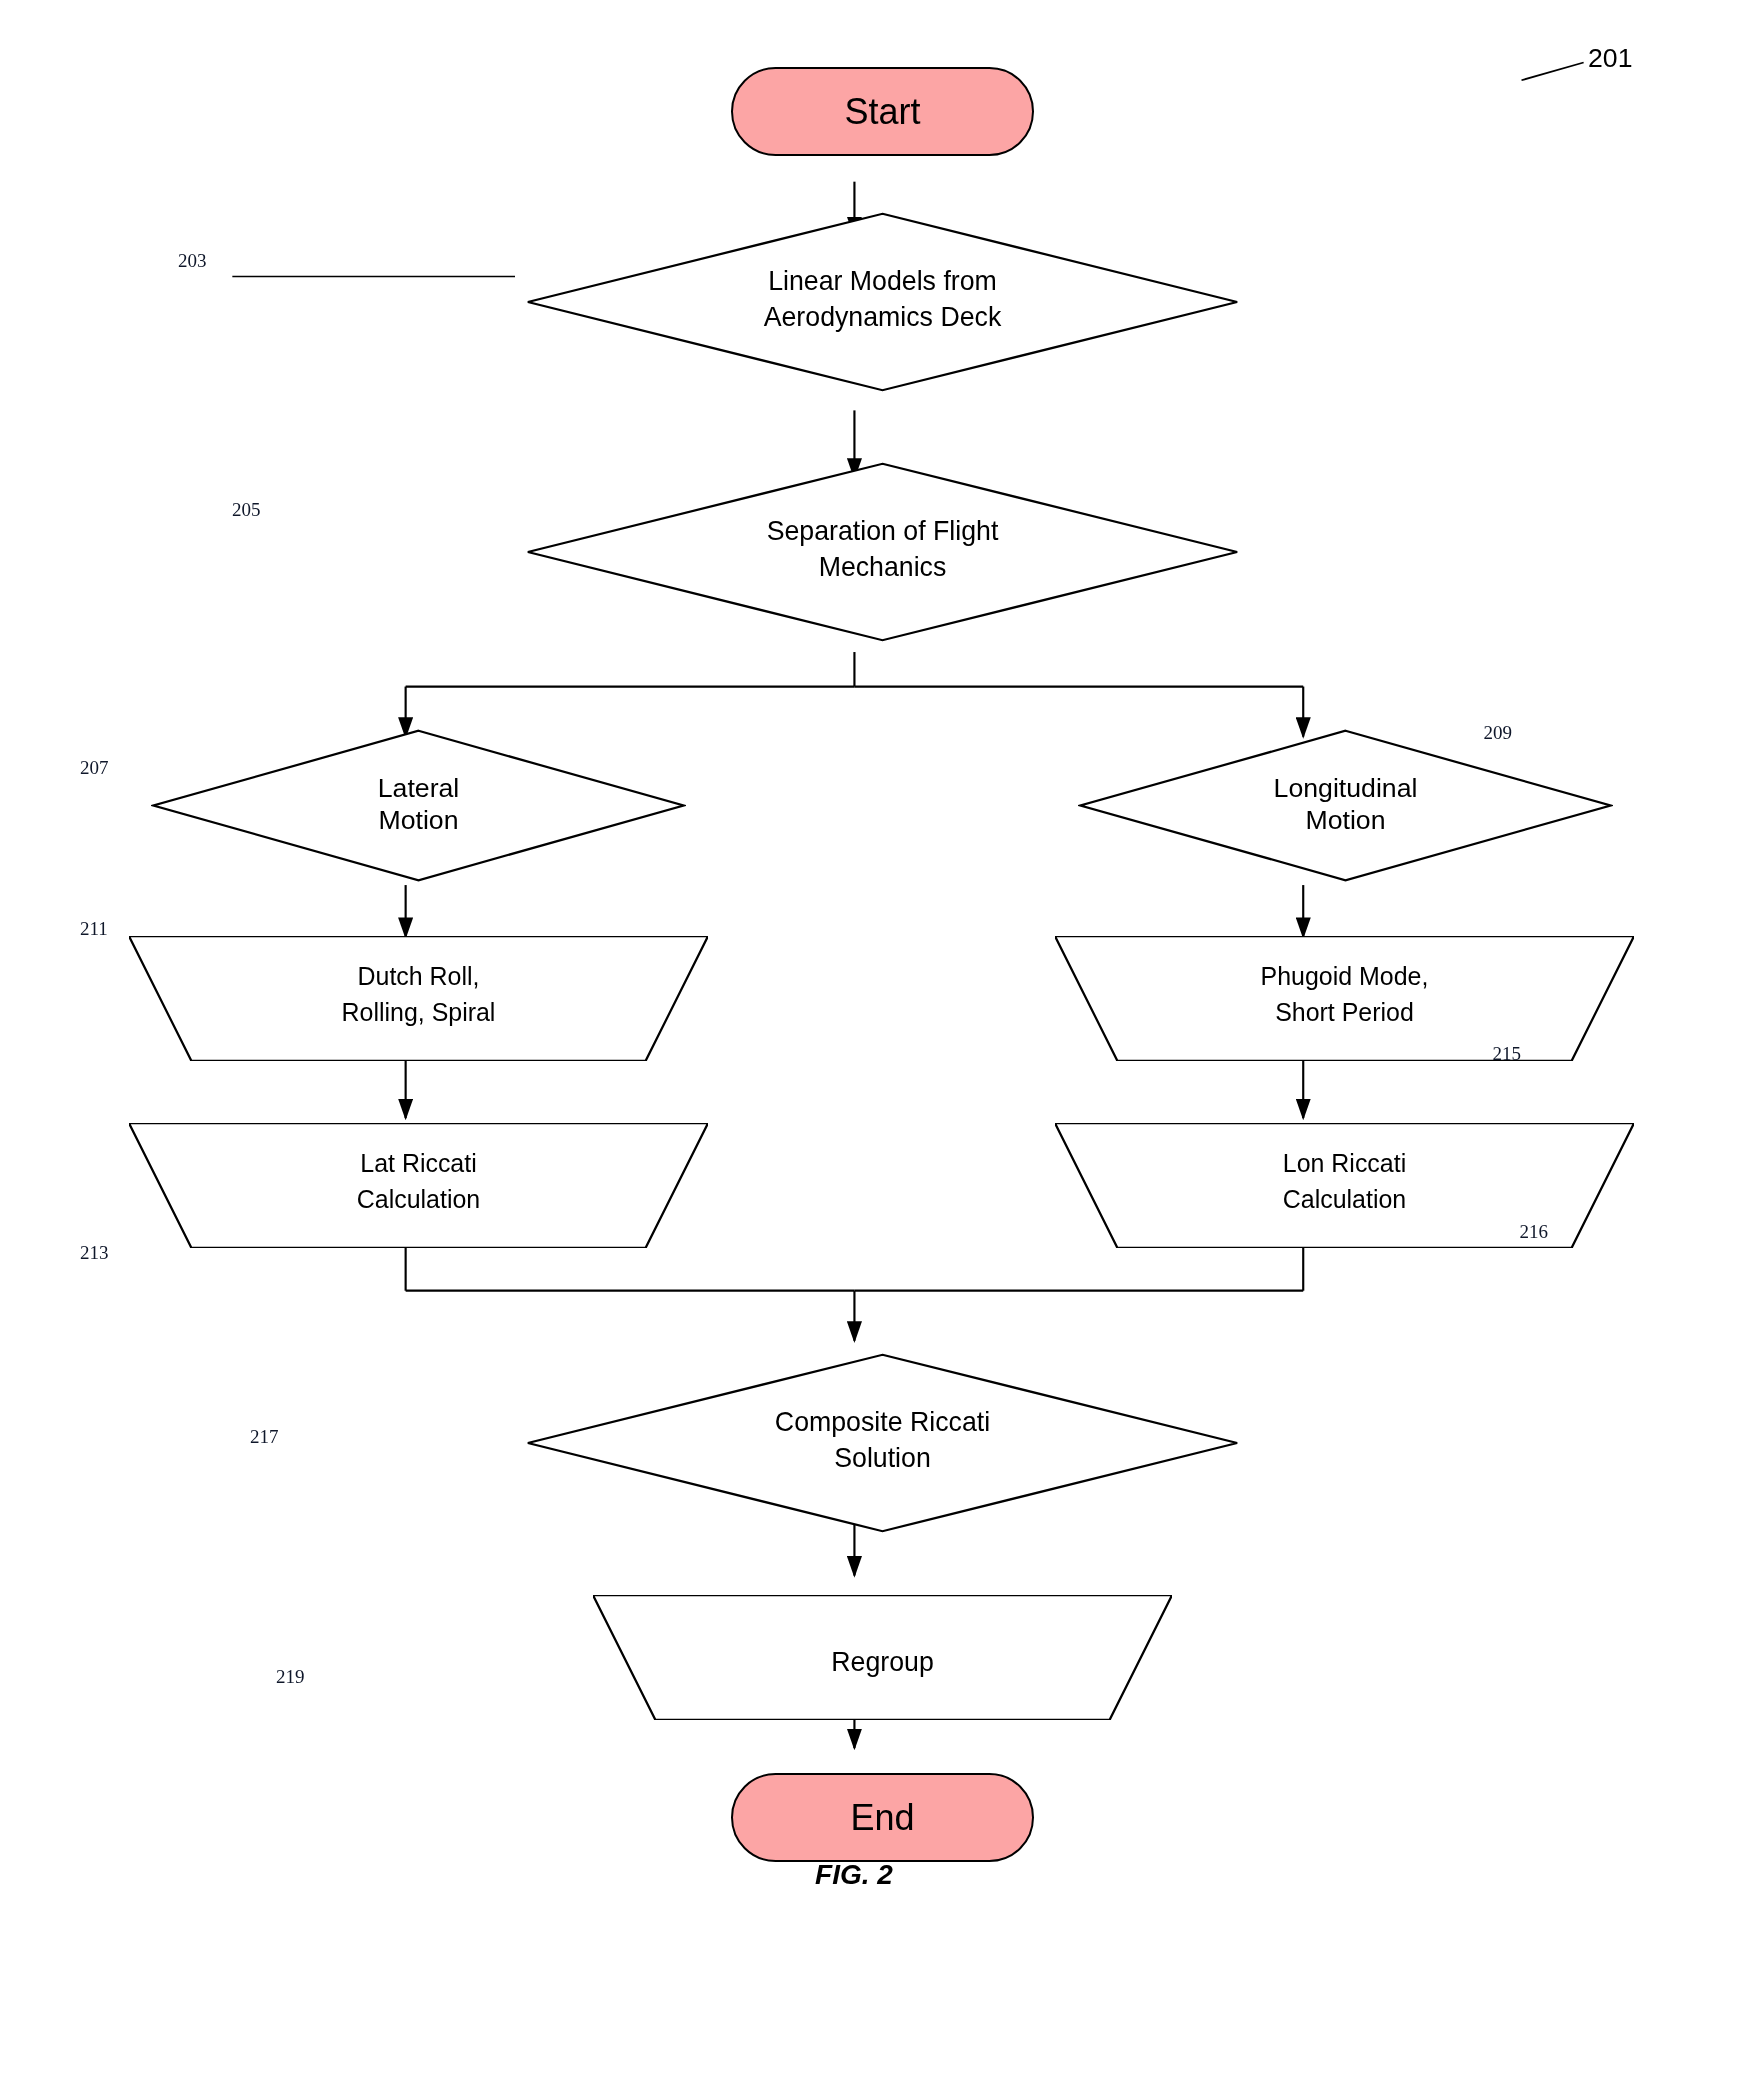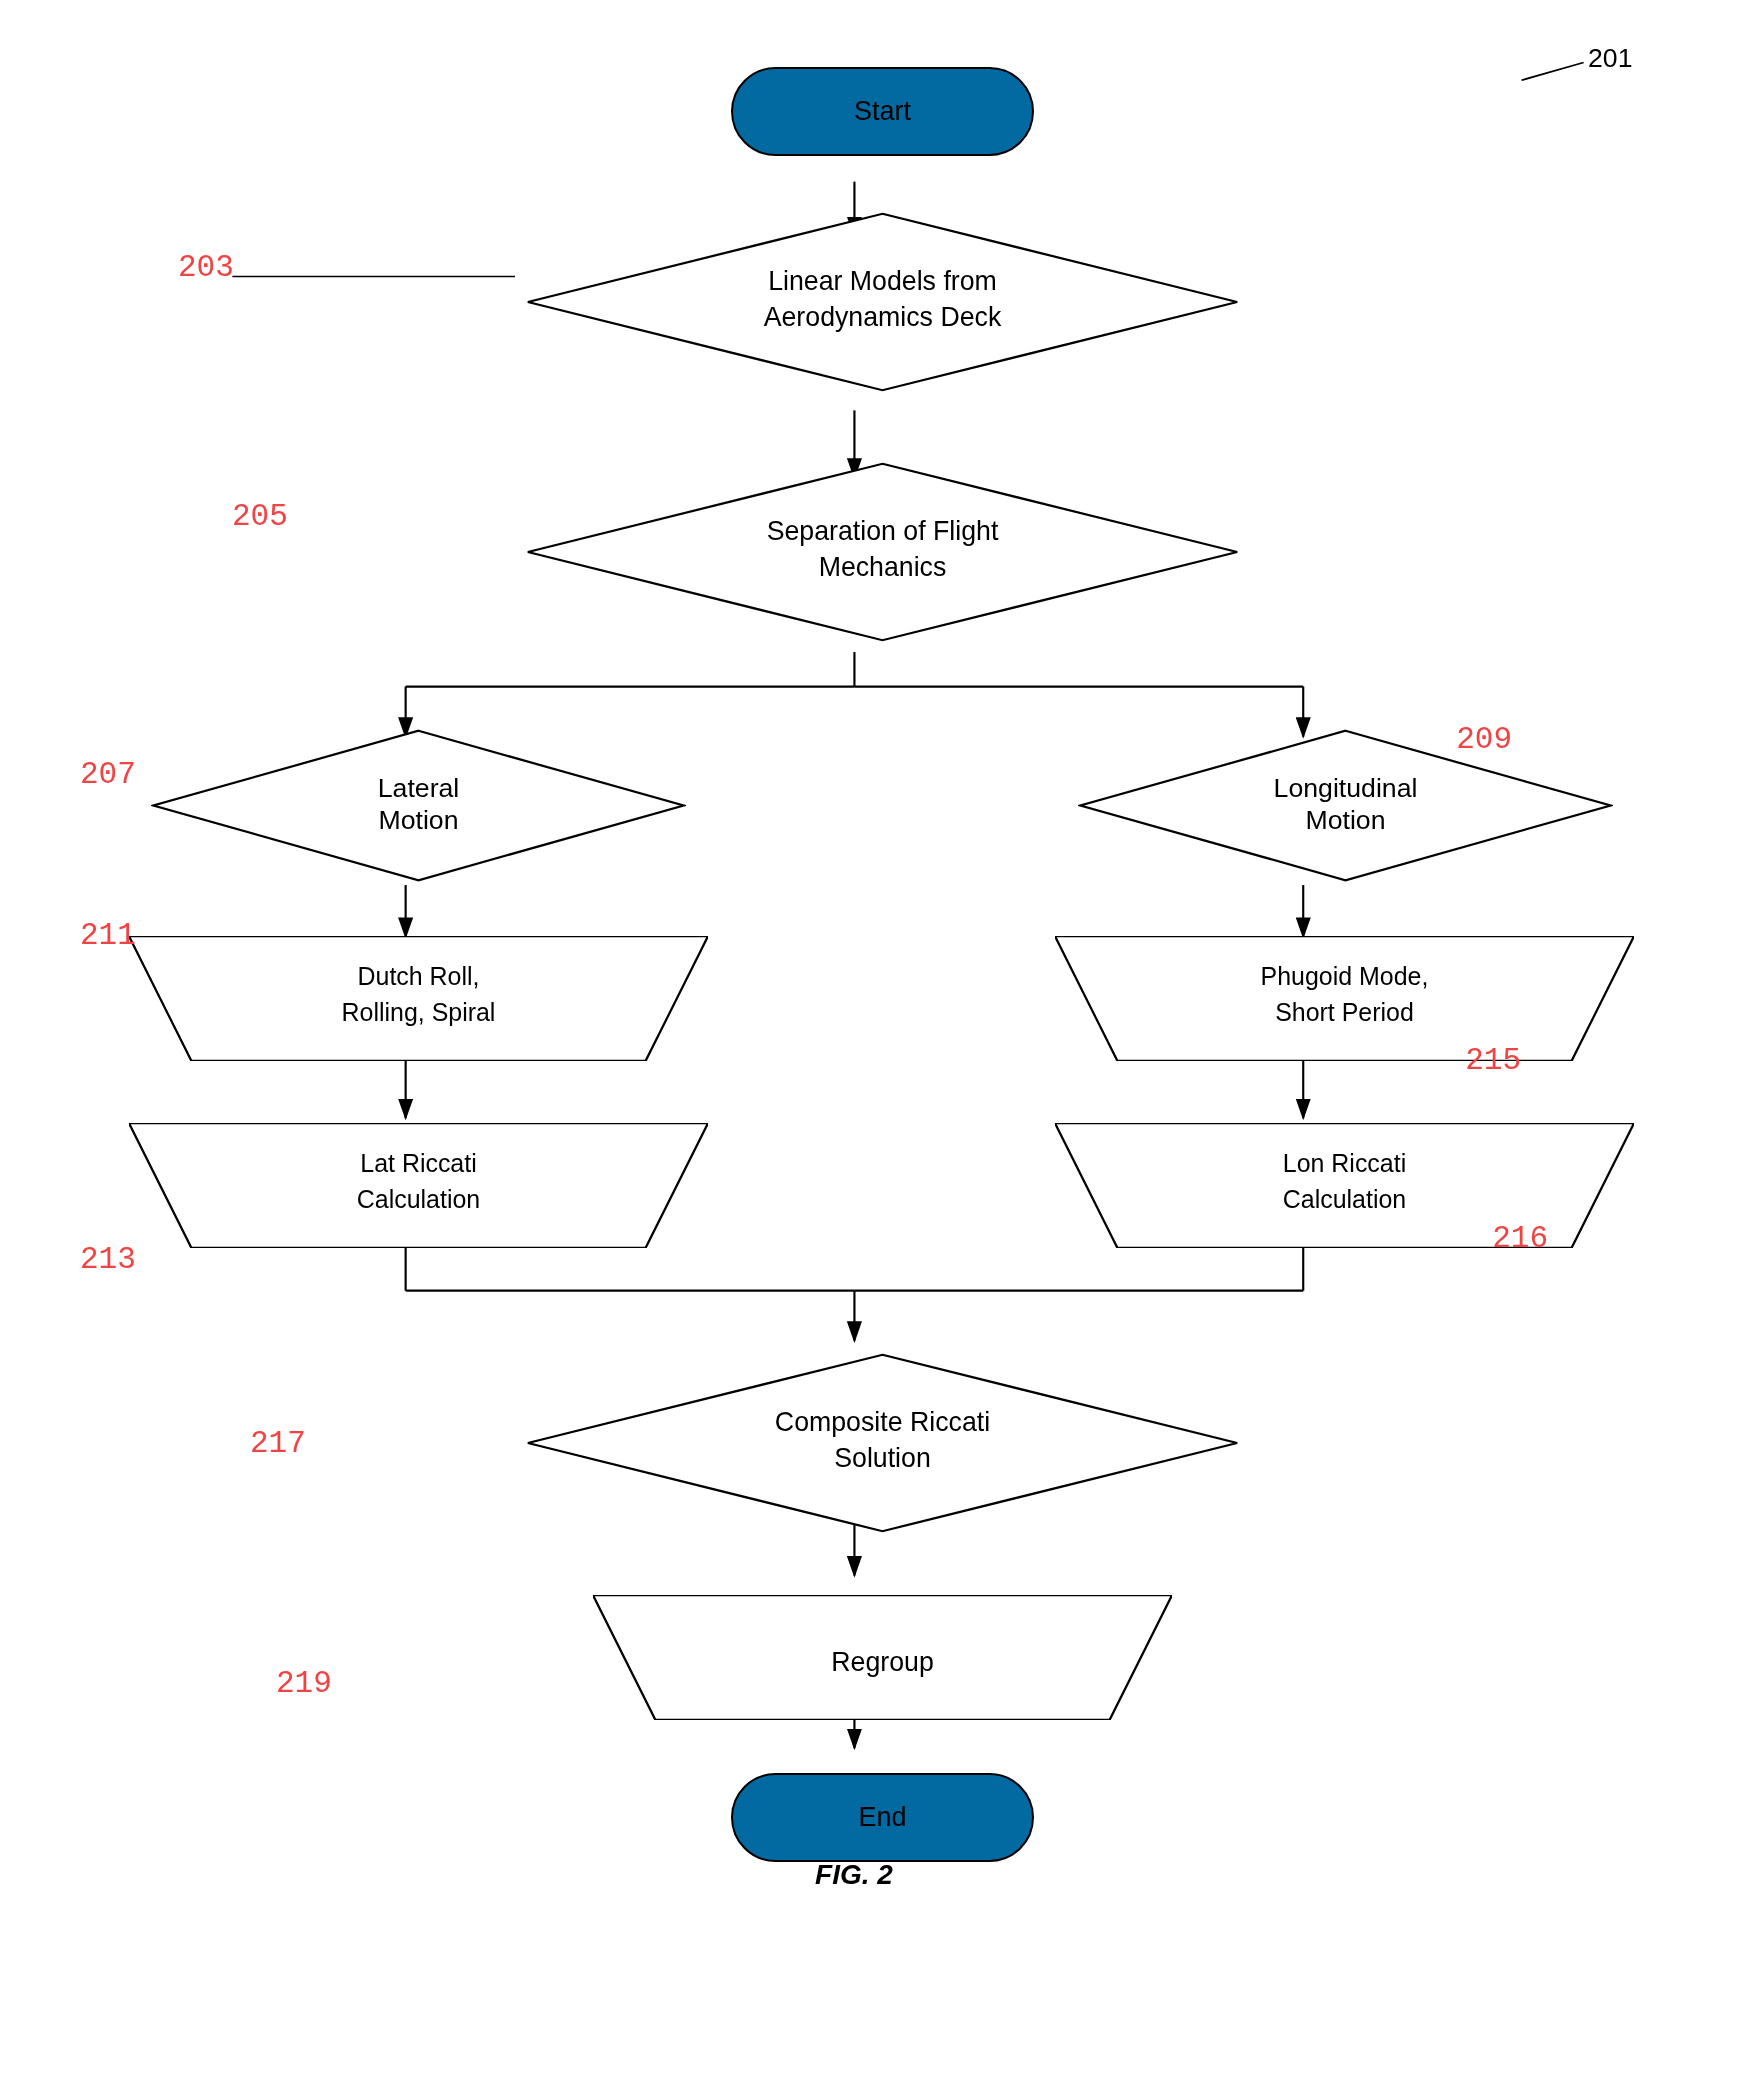--- a/index.html
+++ b/index.html
@@ -16,36 +16,36 @@
       width: 1708px;
       height: 1960px;
       display: flex;
       flex-direction: column;
       align-items: center;
     }
 
     
     .ref-label {
       position: absolute;
-      font-size: 31px;
-      font-family: Liberation Mono, monospace;
-      color: #ef4444;
+      font-size: 19px;
+      font-family: Liberation Serif, serif;
+      color: #0f172a;
     }
 
     
     .shape-box {
       position: absolute;
       display: flex;
       align-items: center;
       justify-content: center;
       text-align: center;
-      font-size: 27px;
+      font-size: 36px;
       font-family: Arial, sans-serif;
       color: #000;
-      background: #0369a1;
+      background: #fca5a5;
     }
 
     
     .terminal {
       border: 2.2px solid #000;
       border-radius: 45px;
     }
 
     
     .arrow-svg {

